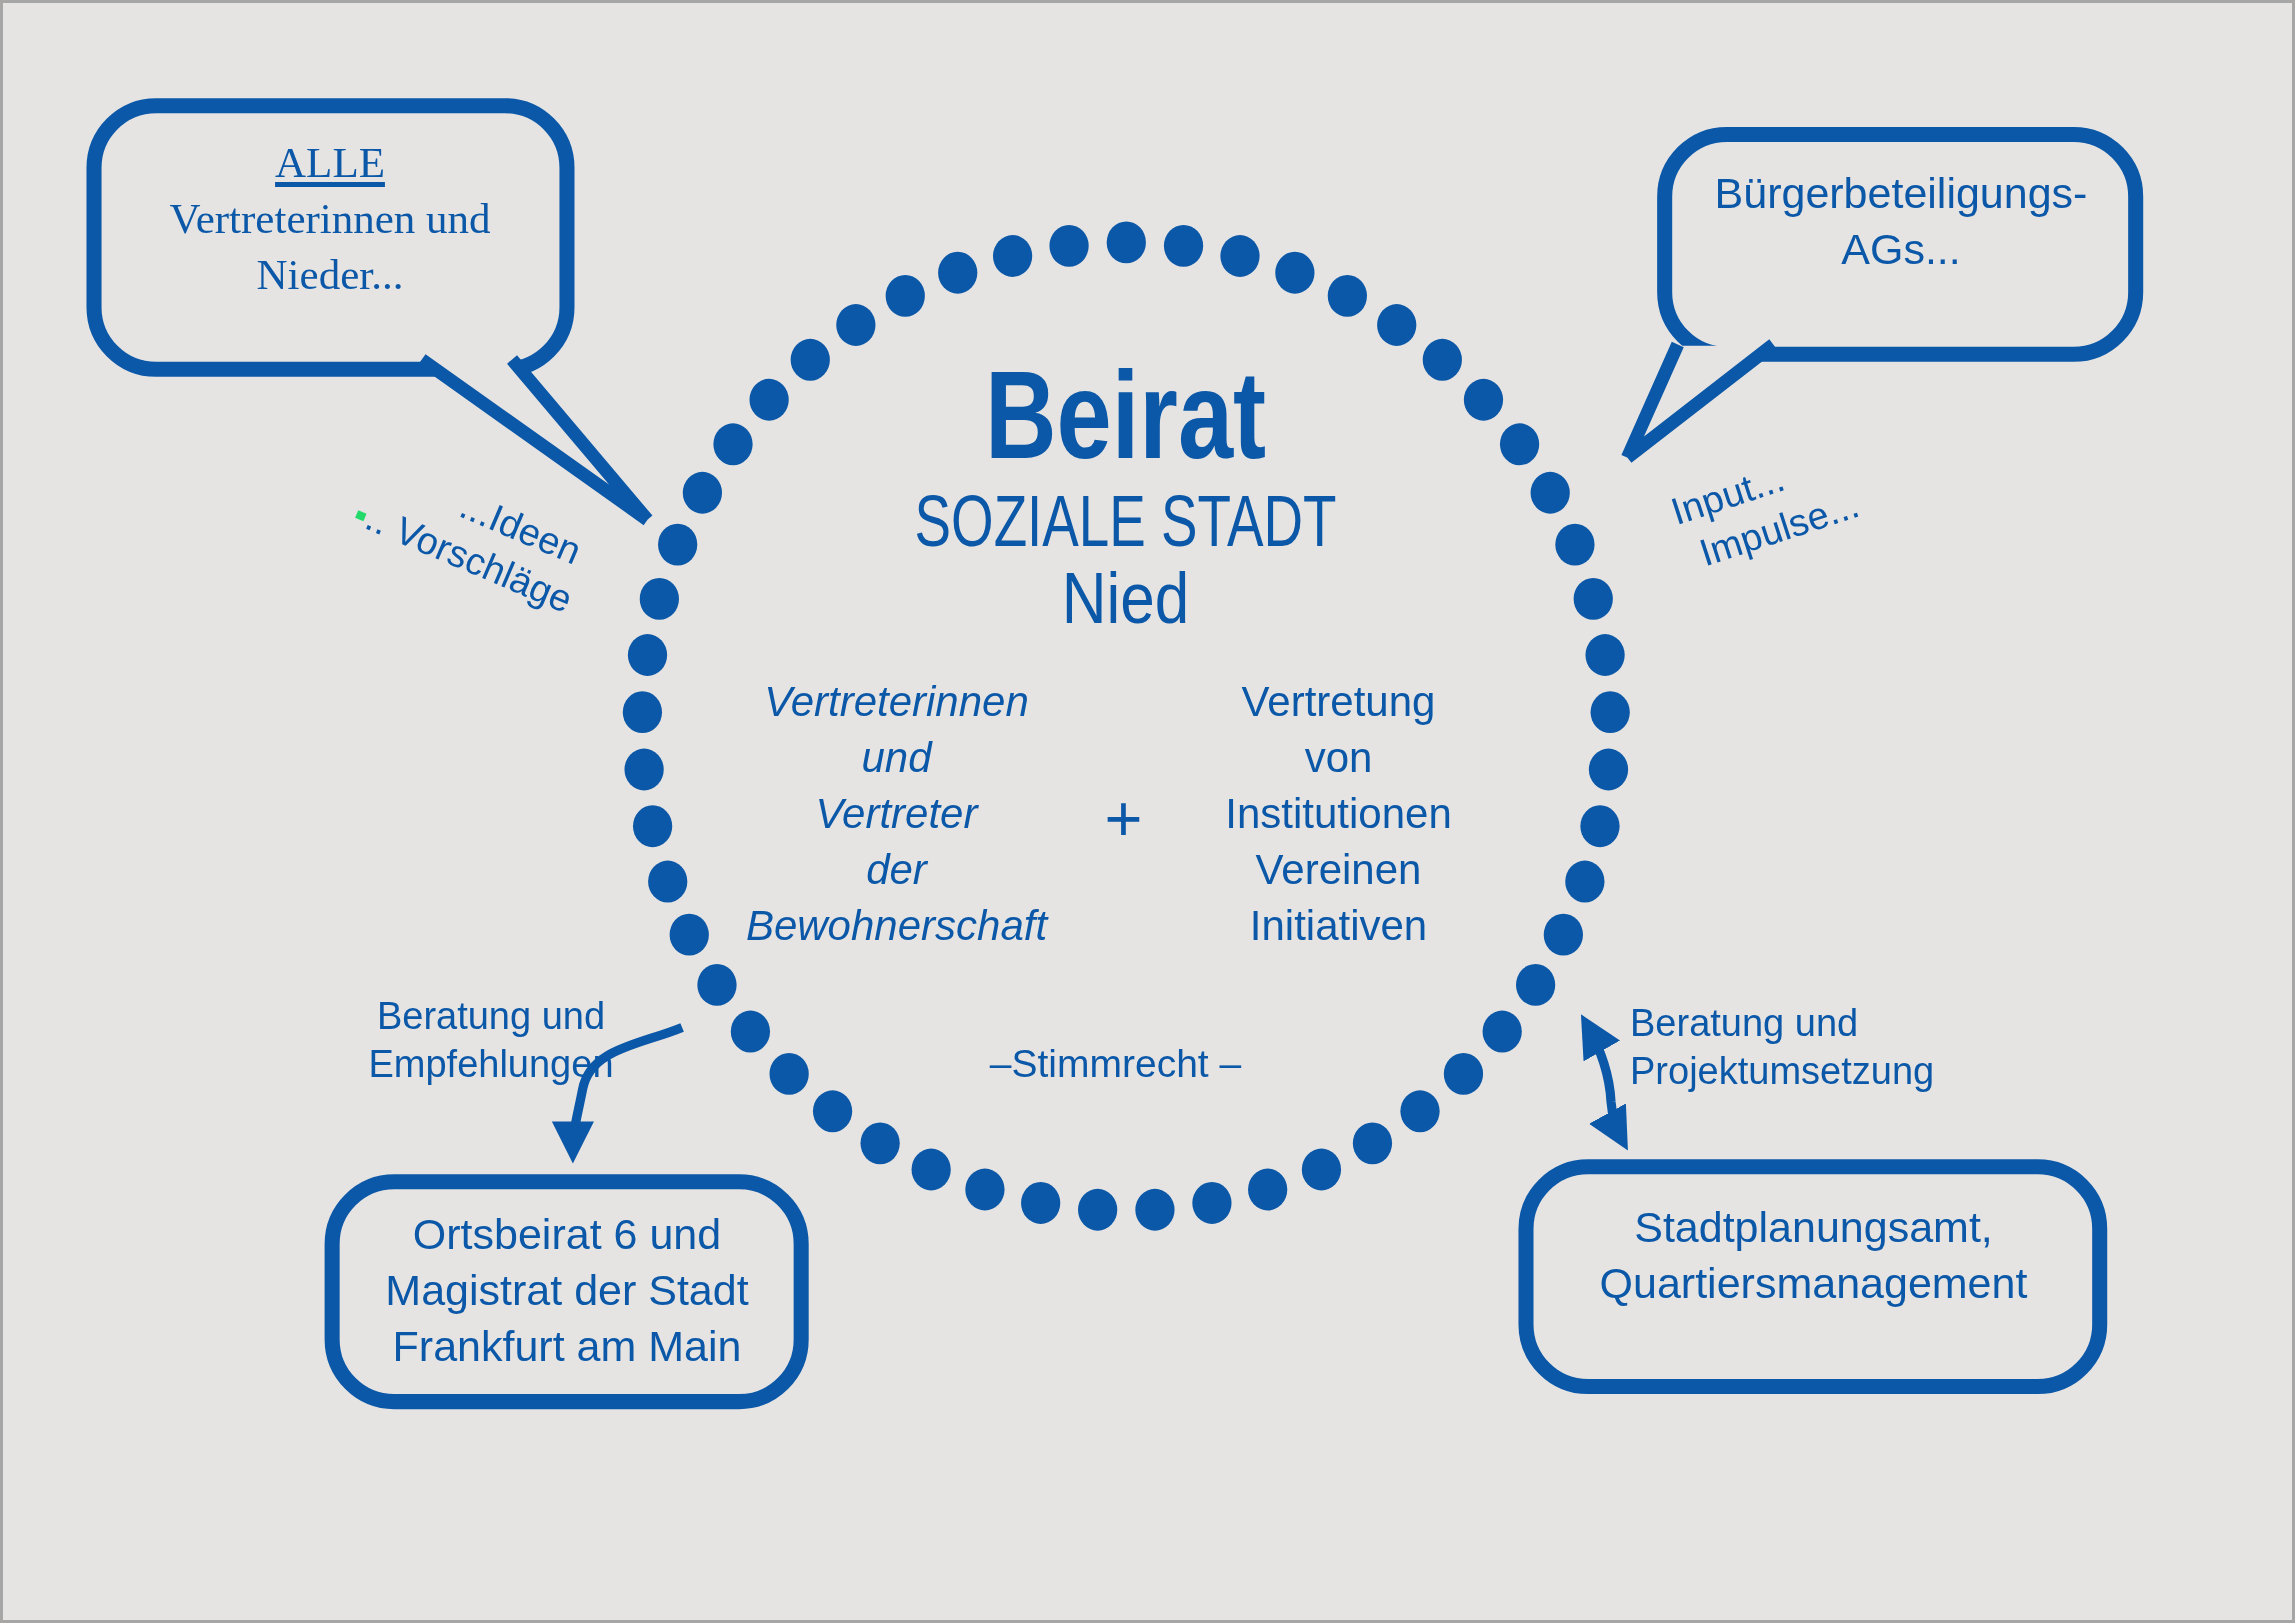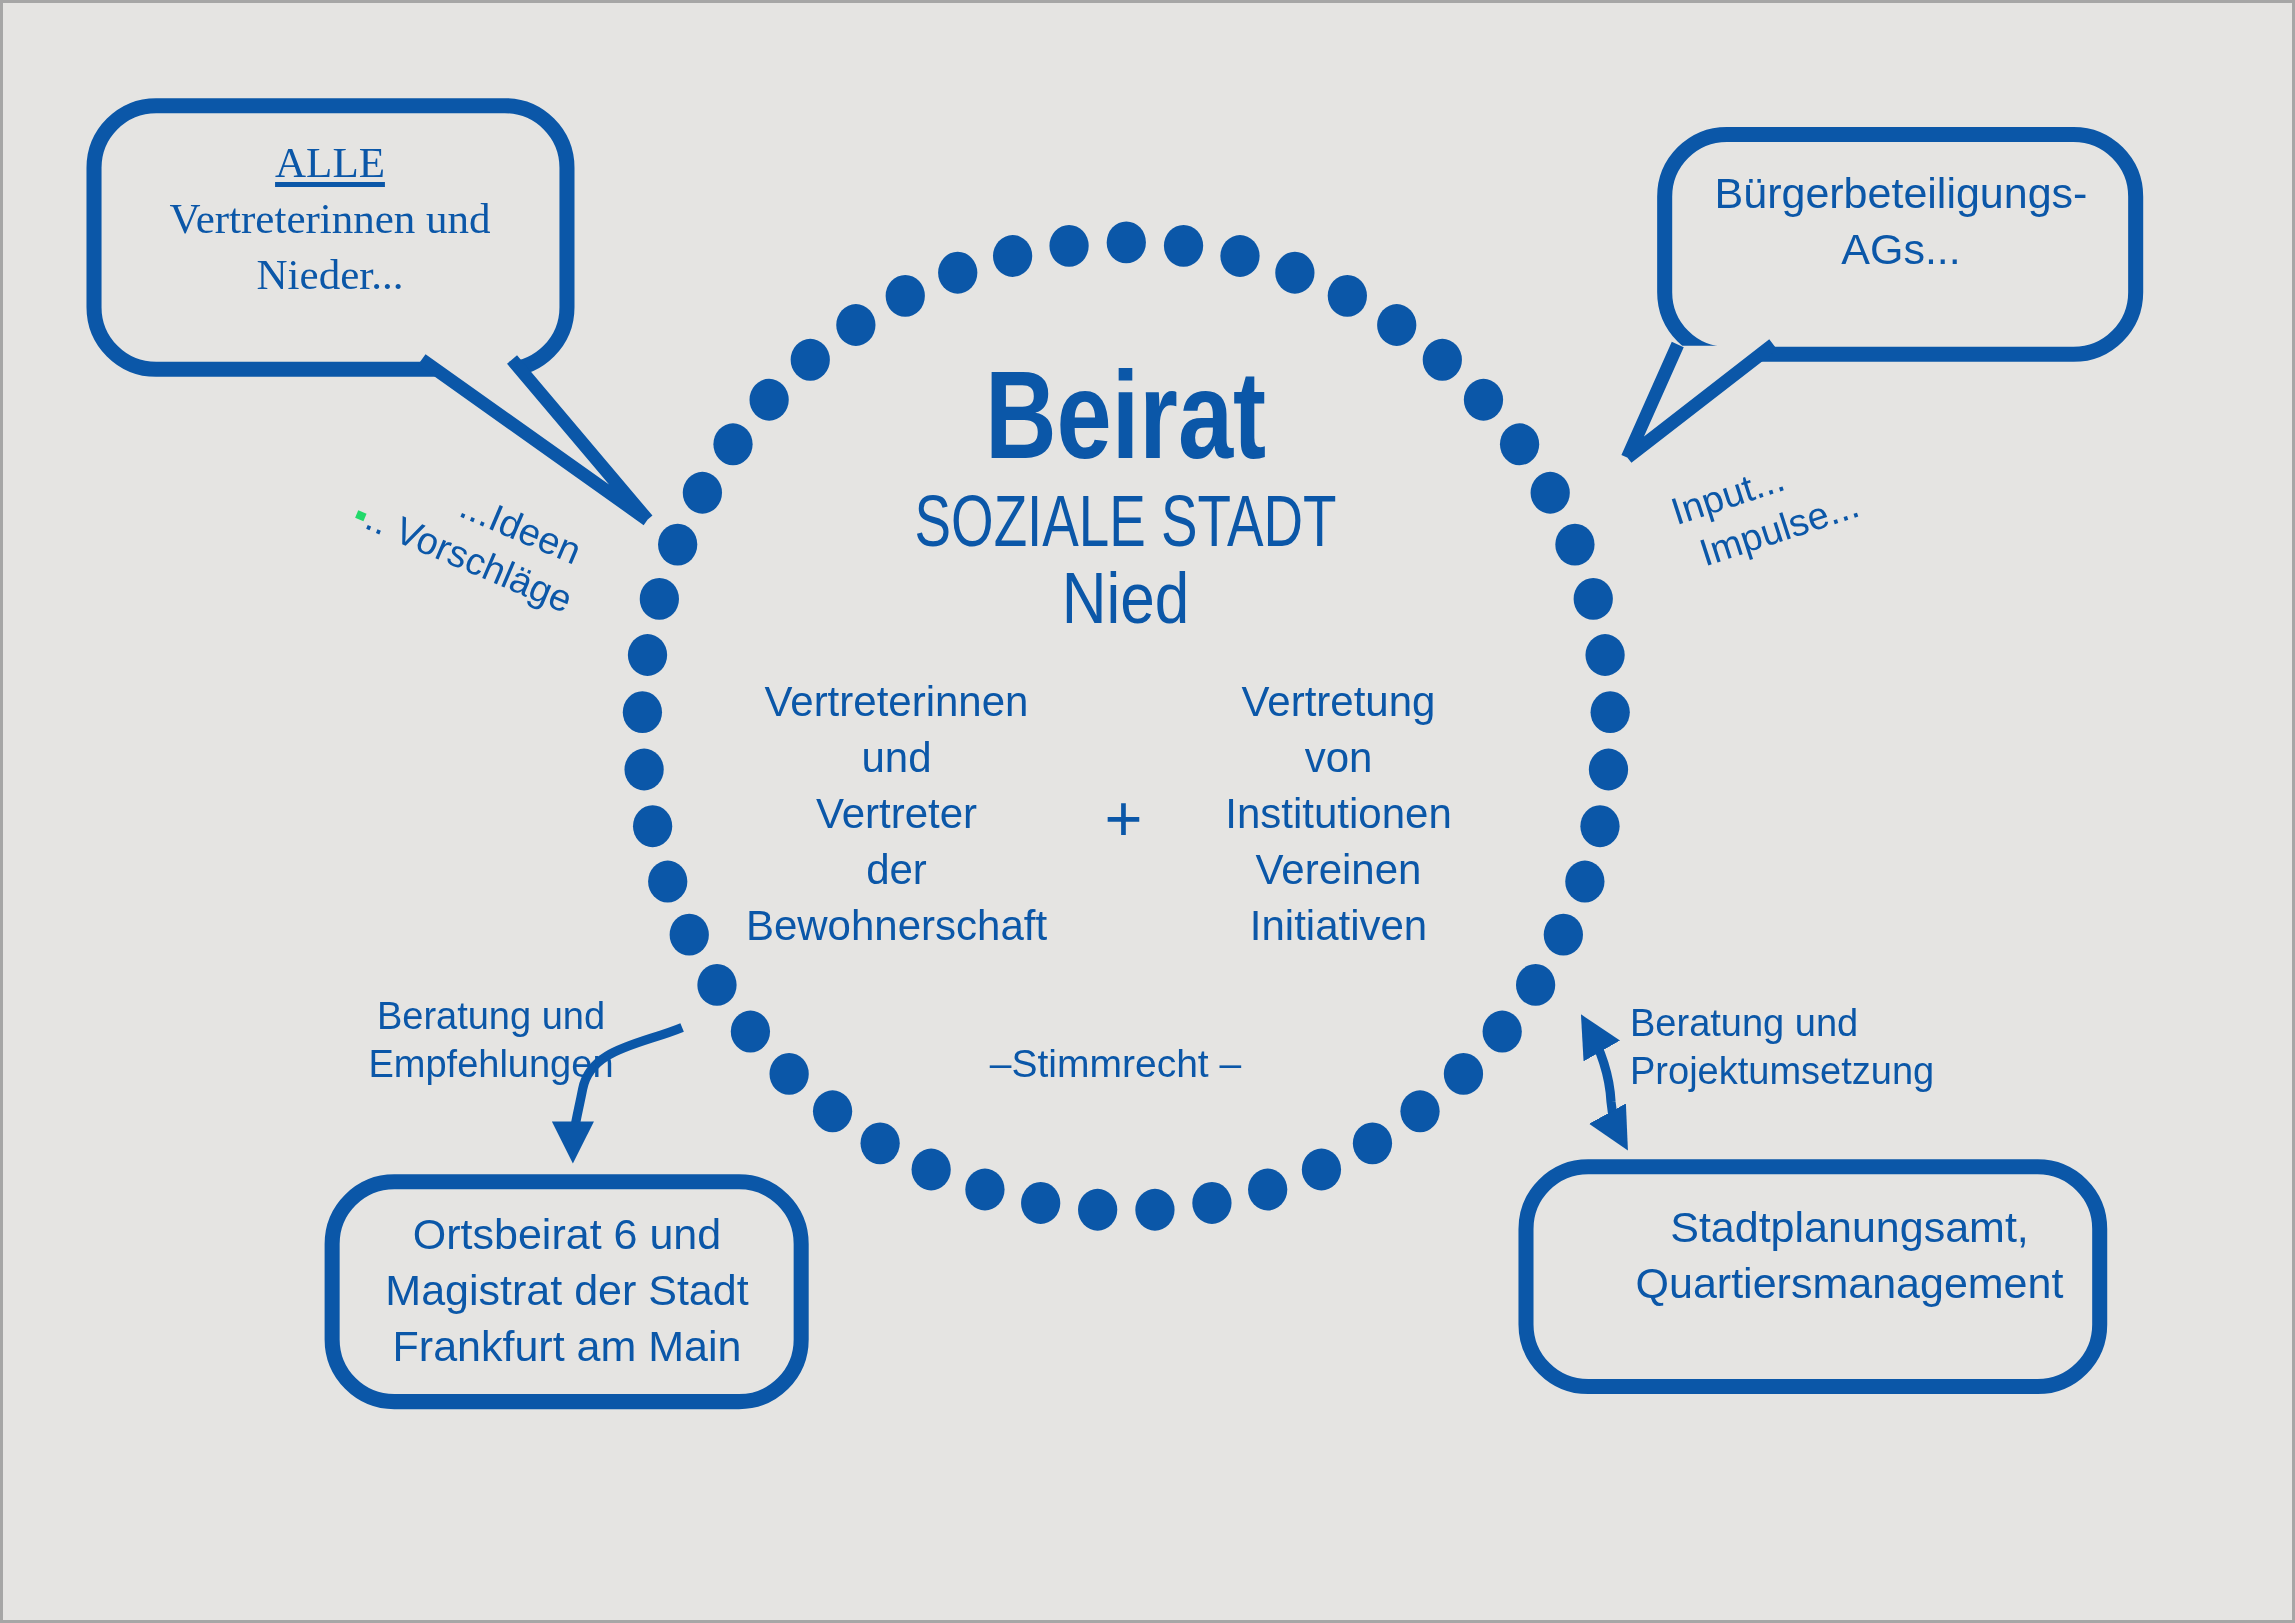--- a/index.html
+++ b/index.html
@@ -134,32 +134,32 @@
     <div>Bürgerbeteiligungs-</div>
     <div>AGs...</div>
   </div>
 
   <div class="txt center bubble-text nowrap" style="left:336px;top:1203px;width:456px;">
     <div>Ortsbeirat 6 und</div>
     <div>Magistrat der Stadt</div>
     <div>Frankfurt am Main</div>
   </div>
 
-  <div class="txt center bubble-text nowrap" style="left:1530px;top:1196px;width:561px;padding-left:36px;">
+  <div class="txt center bubble-text nowrap" style="left:1530px;top:1196px;width:561px;">
     <div>Stadtplanungsamt,</div>
     <div>Quartiersmanagement</div>
   </div>
 
   <div class="txt center nowrap" style="left:828px;top:350px;width:589px;">
     <div class="beirat">Beirat</div>
     <div class="soziale">SOZIALE STADT</div>
     <div class="nied">Nied</div>
   </div>
 
-  <div class="txt center inner-text nowrap" style="left:697px;top:671px;width:393px;">
+  <div class="txt center inner-text nowrap" style="left:697px;top:671px;width:393px;font-style:italic;">
     <div>Vertreterinnen</div>
     <div>und</div>
     <div>Vertreter</div>
     <div>der</div>
     <div>Bewohnerschaft</div>
   </div>
 
   <div class="txt center plus" style="left:1055px;top:783px;width:131px;">+</div>
 
   <div class="txt center inner-text nowrap" style="left:1139px;top:671px;width:393px;">

